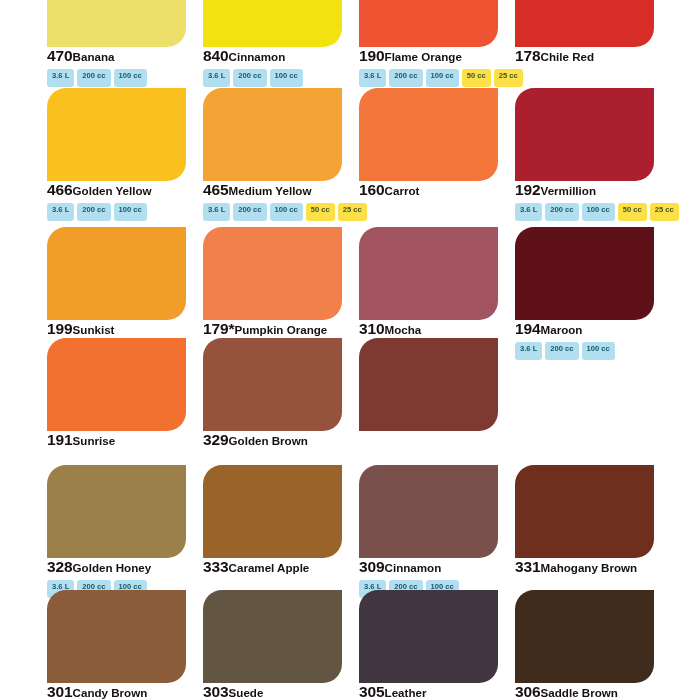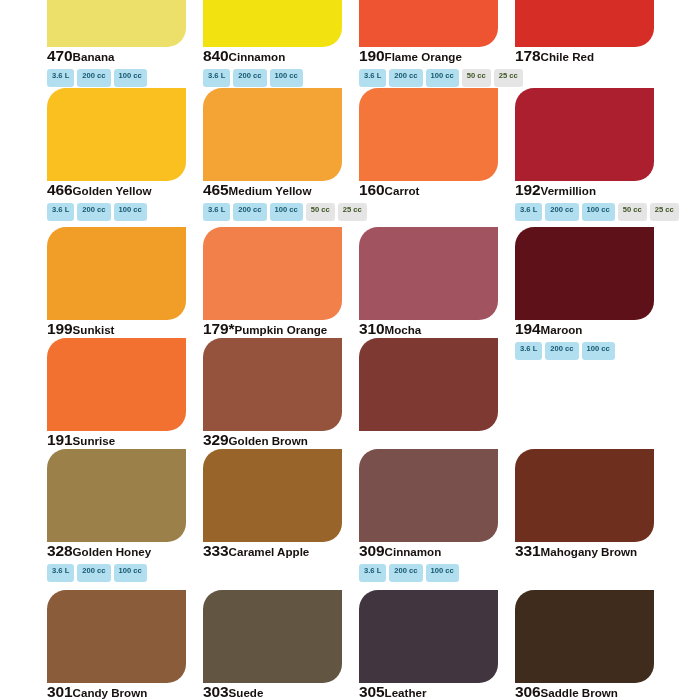--- a/index.html
+++ b/index.html
@@ -86,21 +86,21 @@
     height: 18px;
     padding: 0 5px;
     border-radius: 3px;
     white-space: nowrap;
   }
   .size-badge.blue {
     background: #b2dff0;
     color: #16576e;
   }
   .size-badge.green {
-    background: #e5e5e5;
+    background: #fde047;
     color: #3d5420;
   }
 </style>
 </head>
 <body>
 
 <div id="catalog">
     <div class="swatch-row" style="top: -46px;">
       <div class="color-card col-1">
         <div class="chip" style="background: rgb(236, 224, 106); height: 93px;"></div>
@@ -244,21 +244,21 @@
         <div class="chip" style="background: rgb(149, 82, 61); height: 93px;"></div>
         <div class="chip-meta">
           <span class="chip-code">329</span>
           <span class="chip-name">Golden Brown</span>
         </div>
       </div>
       <div class="color-card">
         <div class="chip" style="background: rgb(126, 58, 50); height: 93px;"></div>
       </div>
     </div>
-    <div class="swatch-row" style="top: 449px;">
+    <div class="swatch-row" style="top: 465px;">
       <div class="color-card col-1">
         <div class="chip" style="background: rgb(156, 128, 73); height: 93px;"></div>
         <div class="chip-meta">
           <span class="chip-code">328</span>
           <span class="chip-name">Golden Honey</span>
         </div>
         <div class="size-badges">
           <span class="size-badge blue">3.6 L</span>
           <span class="size-badge blue">200 cc</span>
           <span class="size-badge blue">100 cc</span>

